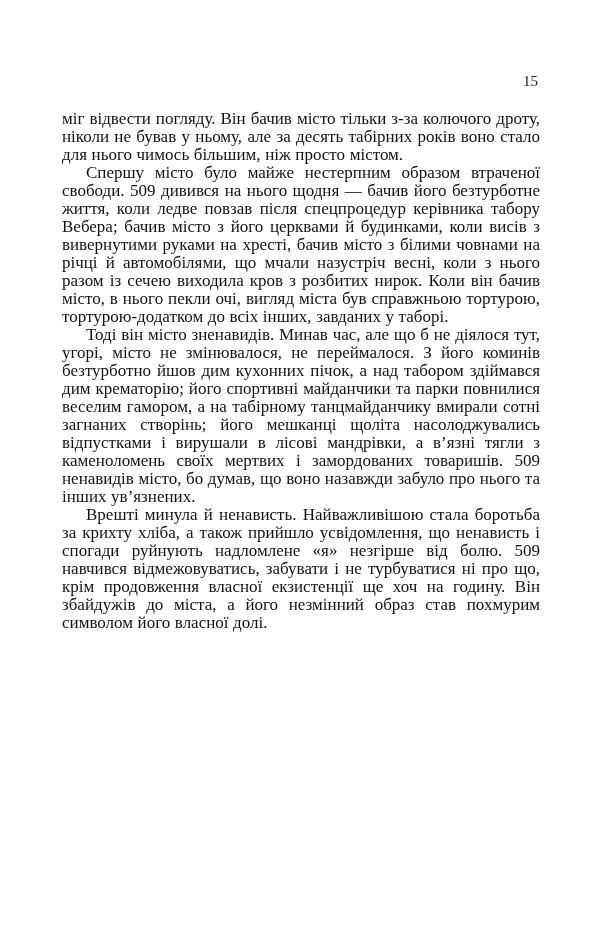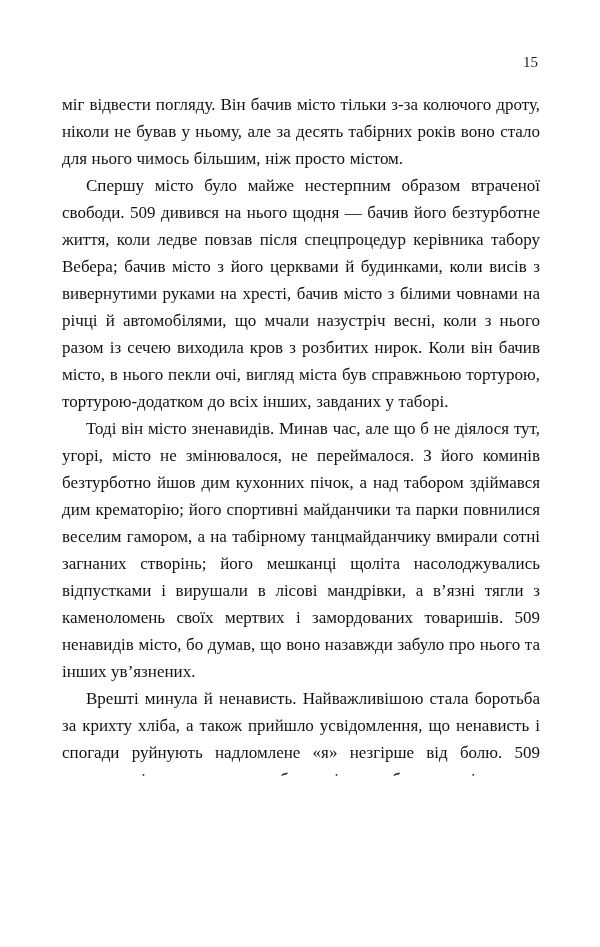--- a/index.html
+++ b/index.html
@@ -9,35 +9,36 @@
   }
   .page {
     position: relative;
     width: 600px;
     height: 776px;
     background: #ffffff;
     color: #121212;
     font-family: "Liberation Serif", "DejaVu Serif", serif;
     overflow: hidden;
     box-sizing: border-box;
+    margin-top: 19px;
   }
   .page-number {
     position: absolute;
     top: 54px;
     right: 62px;
     font-size: 15px;
     color: #1a1a1a;
   }
   .text-block {
     position: absolute;
     top: 91px;
     left: 62px;
     width: 478px;
     font-size: 17px;
-    line-height: 27px;
+    line-height: 18px;
     text-align: justify;
     hyphens: auto;
     -webkit-hyphens: auto;
     word-spacing: 0.02em;
   }
   .text-block p {
     margin: 0;
     padding: 0;
   }
   .text-block p.indent {

